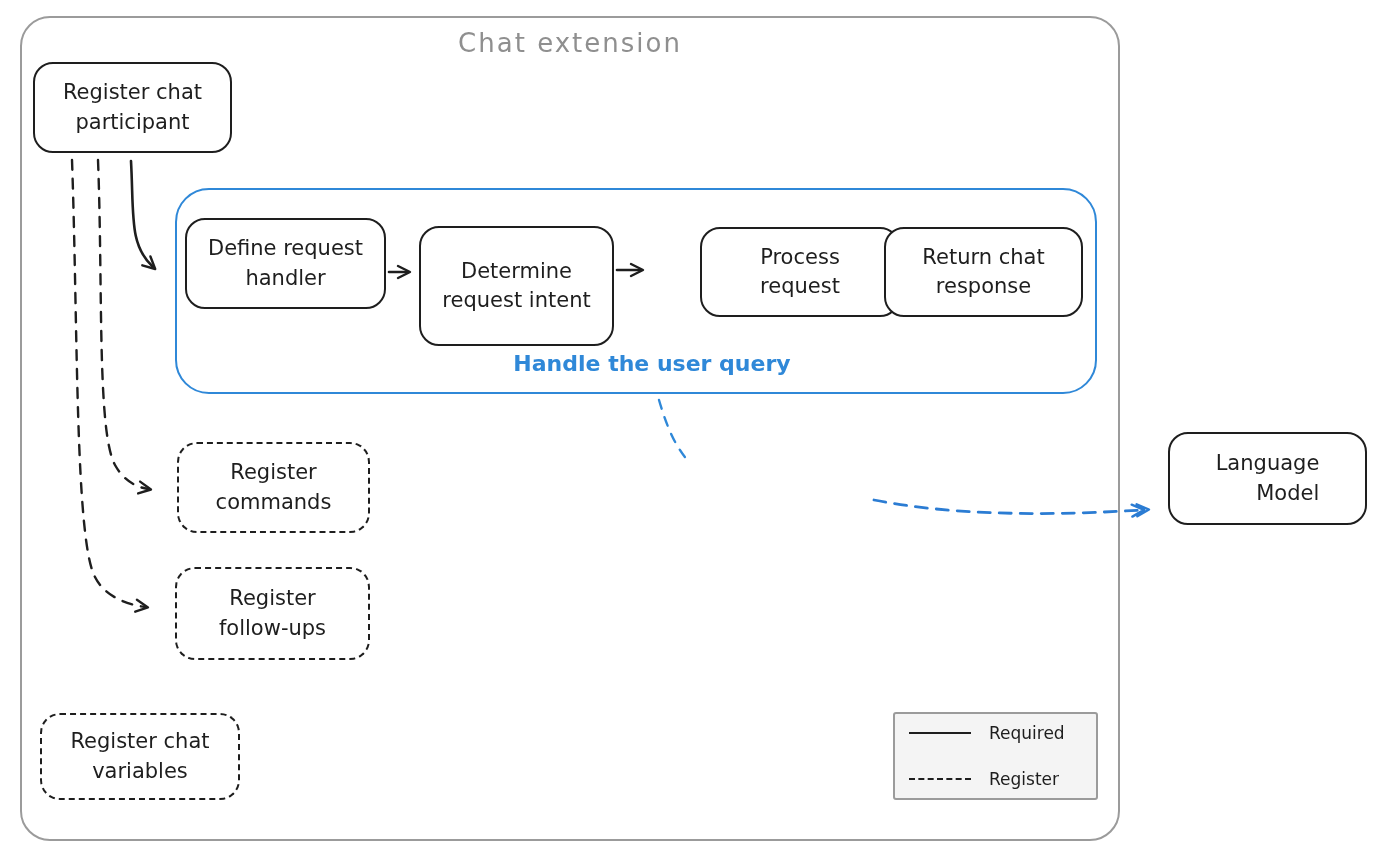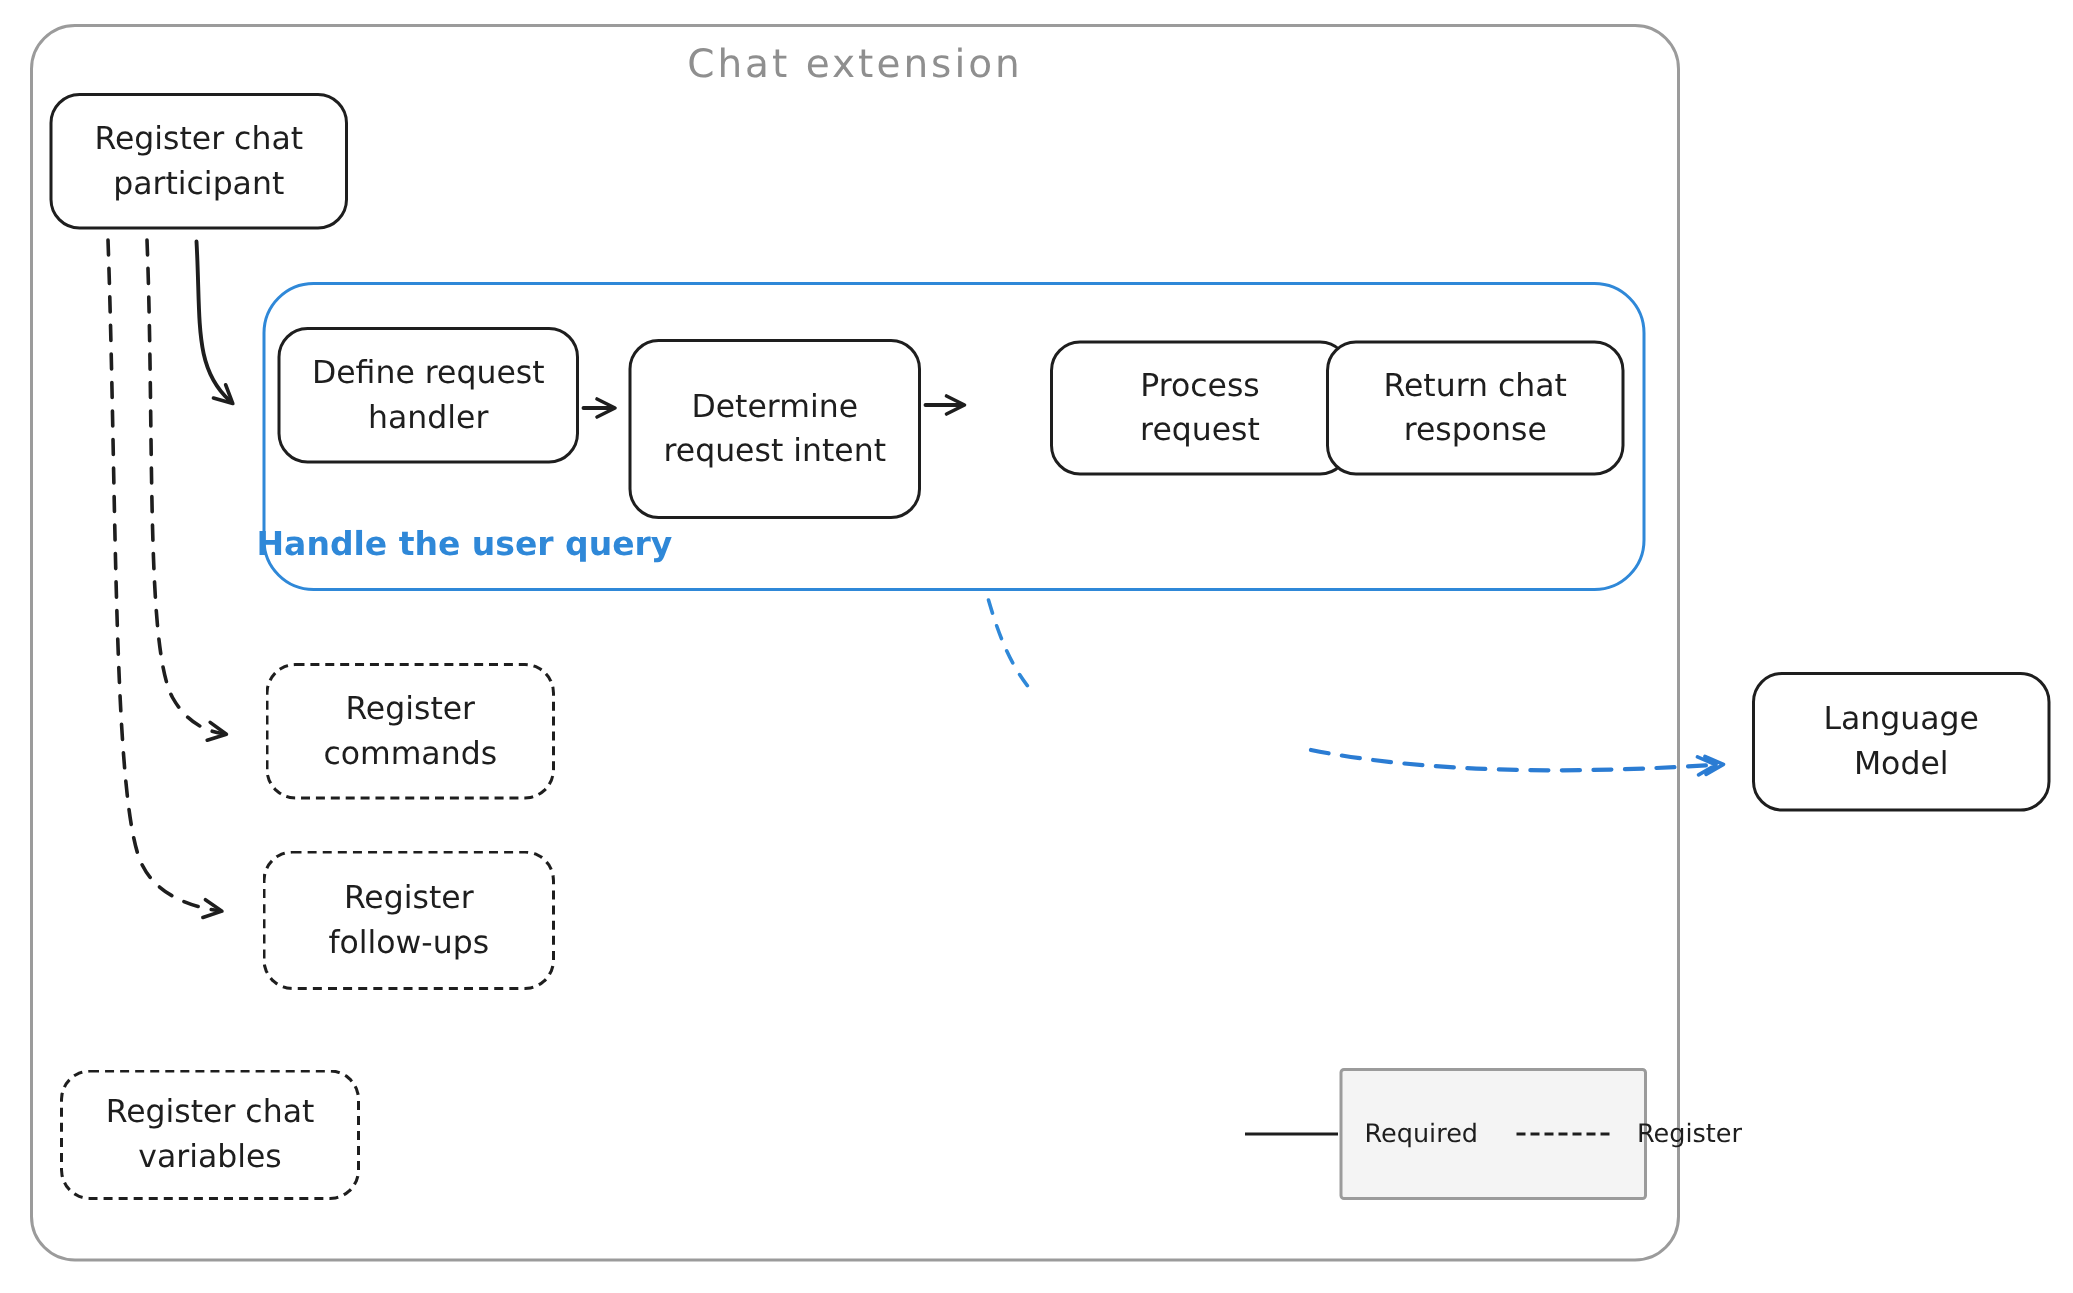--- a/index.html
+++ b/index.html
@@ -37,23 +37,23 @@
 
   
   .blue-frame {
     left: 175px; top: 188px;
     width: 922px; height: 206px;
     border: 2.5px solid #2f88d8;
     border-radius: 34px;
     box-sizing: border-box;
   }
   .blue-label {
-    left: 171px; top: 351px;
+    left: 191px; top: 351px;
     width: 922px;
-    text-align: left;
+    text-align: center;
     color: #2f88d8;
     font-size: 22px;
     font-weight: 600;
   }
 
   
   .node {
     display: flex;
     align-items: center;
     justify-content: center;
@@ -70,41 +70,41 @@
   .node.dashed { border-style: dashed; }
 
   .n-participant { left: 33px;  top: 62px;  width: 199px; height: 91px; }
   .n-handler     { left: 185px; top: 218px; width: 201px; height: 91px; }
   .n-intent      { left: 419px; top: 226px; width: 195px; height: 120px; }
   .n-process     { left: 652px; top: 227px; width: 200px; height: 90px; margin-left: 48px; }
   .n-response    { left: 884px; top: 227px; width: 199px; height: 90px; }
   .n-commands    { left: 177px; top: 442px; width: 193px; height: 91px; }
   .n-followups   { left: 175px; top: 567px; width: 195px; height: 93px; }
   .n-variables   { left: 40px;  top: 713px; width: 200px; height: 87px; }
-  .n-langmodel   { left: 1168px; top: 448px; width: 199px; height: 93px; }
+  .n-langmodel   { left: 1168px; top: 432px; width: 199px; height: 93px; text-align: right; }
 
   
   .lm-api-label {
     left: 610px; top: 468px;
     width: 270px;
     color: #5896d3;
     font-size: 22px;
     font-weight: 600;
   }
 
   
   .legend {
     left: 893px; top: 712px;
     width: 205px; height: 88px;
     border: 2px solid #9b9b9b;
     border-radius: 3px;
     background: #f4f4f4;
     box-sizing: border-box;
     display: flex;
-    flex-direction: row;
+    flex-direction: column;
     justify-content: center;
     gap: 26px;
     padding: 0 14px;
   }
   .legend-row {
     display: flex;
     align-items: center;
   }
   .legend-line {
     width: 62px;

